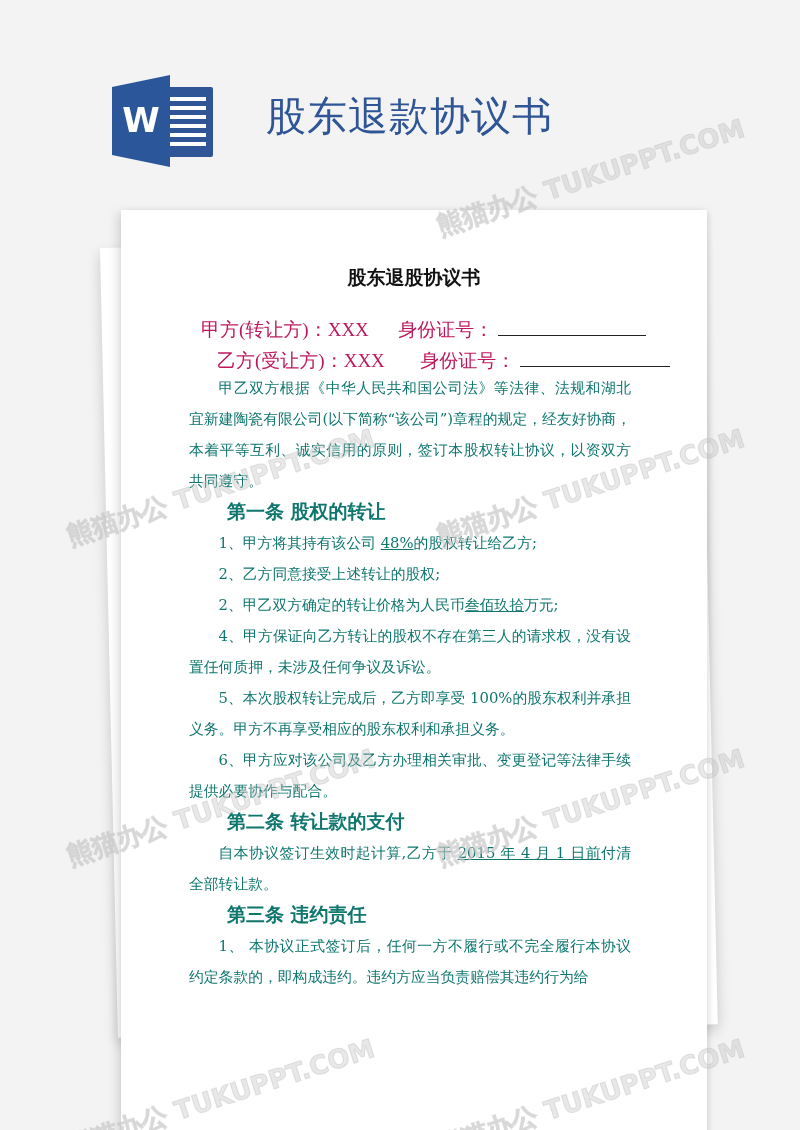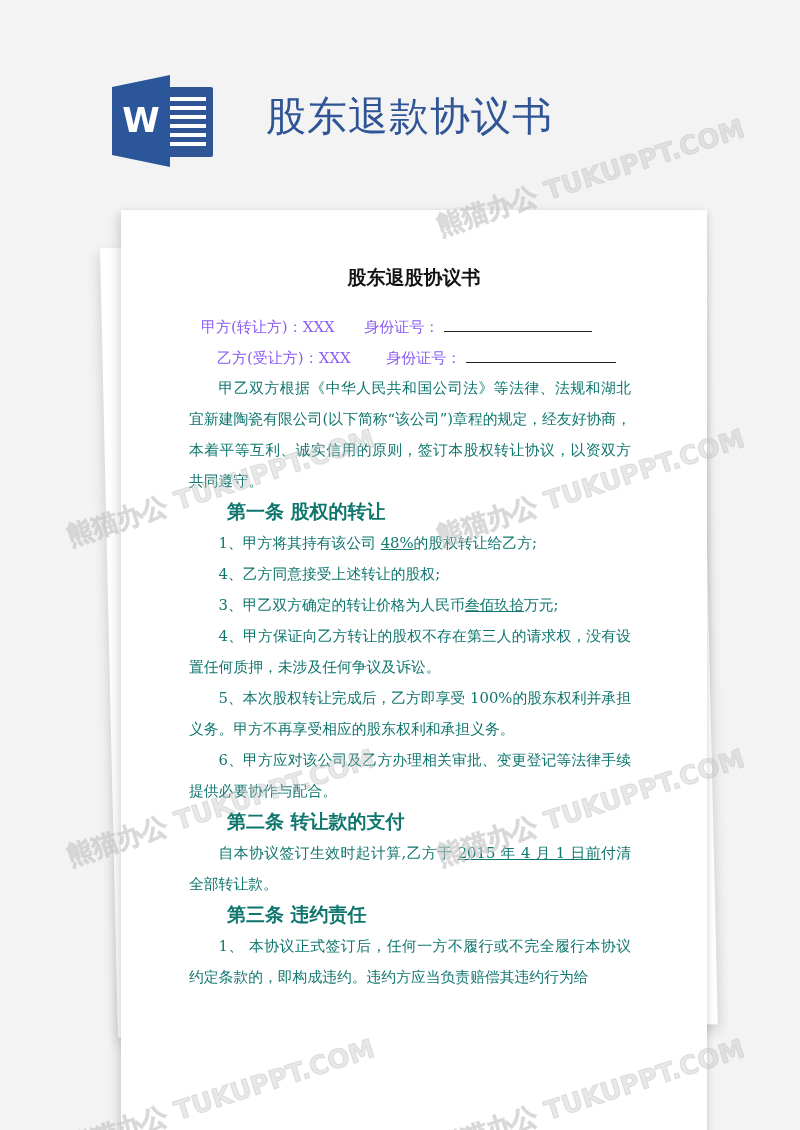--- a/index.html
+++ b/index.html
@@ -23,21 +23,21 @@
   .sheet {
     position: absolute; left: 121px; top: 210px; width: 586px; height: 1056px;
     background: #fff; box-shadow: -3px 3px 10px rgba(0,0,0,0.14), 2px 2px 6px rgba(0,0,0,0.08);
     overflow: hidden;
   }
   .doc-title {
     position: absolute; left: 0; top: 55px; width: 586px; text-align: center;
     font-family: "DejaVu Sans", "Liberation Sans", sans-serif;
     font-weight: bold; font-size: 19px; color: #111;
   }
-  .party { position: absolute; font-size: 15px; color: #8b5cf6; white-space: nowrap; }
+  .party { position: absolute; font-size: 19px; color: #be185d; white-space: nowrap; font-family: Liberation Serif, serif; }
   .party .blank { display: inline-block; border-bottom: 1px solid #222; height: 14px; vertical-align: baseline; }
   .body-text {
     position: absolute; left: 68px; top: 130px; width: 442px;
     font-size: 14.8px; line-height: 31px; color: #0f766e; text-align: justify;
   }
   .body-text p { margin: 0; text-indent: 2em; }
   .body-text p.h { font-weight: bold; font-family: "DejaVu Sans", "Liberation Sans", sans-serif; font-size: 19px; }
   .u { text-decoration: underline; }
   .watermark {
     position: absolute; color: rgba(190,190,190,0.35); font-weight: bold;
@@ -82,22 +82,22 @@
     <span>乙方(受让方)：XXX</span>
     <span style="display:inline-block;width:26px;"></span>
     <span>身份证号：</span>
     <span class="blank" style="width:150px;"></span>
   </div>
 
   <div class="body-text" style="top:162px;">
     <p>甲乙双方根据《中华人民共和国公司法》等法律、法规和湖北宜新建陶瓷有限公司(以下简称“该公司”)章程的规定，经友好协商，本着平等互利、诚实信用的原则，签订本股权转让协议，以资双方共同遵守。</p>
     <p class="h">第一条 股权的转让</p>
     <p><span>1、甲方将其持有该公司 </span><span class="u">48%</span><span>的股权转让给乙方;</span></p>
-    <p>4、乙方同意接受上述转让的股权;</p>
-    <p><span>3、甲乙双方确定的转让价格为人民币</span><span class="u">叁佰玖拾</span><span>万元;</span></p>
+    <p>2、乙方同意接受上述转让的股权;</p>
+    <p><span>2、甲乙双方确定的转让价格为人民币</span><span class="u">叁佰玖拾</span><span>万元;</span></p>
     <p>4、甲方保证向乙方转让的股权不存在第三人的请求权，没有设置任何质押，未涉及任何争议及诉讼。</p>
     <p>5、本次股权转让完成后，乙方即享受 100%的股东权利并承担义务。甲方不再享受相应的股东权利和承担义务。</p>
     <p>6、甲方应对该公司及乙方办理相关审批、变更登记等法律手续提供必要协作与配合。</p>
     <p class="h">第二条 转让款的支付</p>
     <p><span>自本协议签订生效时起计算,乙方于 </span><span class="u">2015 年 4 月 1 日前</span><span>付清全部转让款。</span></p>
     <p class="h">第三条 违约责任</p>
     <p>1、 本协议正式签订后，任何一方不履行或不完全履行本协议约定条款的，即构成违约。违约方应当负责赔偿其违约行为给</p>
   </div>
 </div>
 

